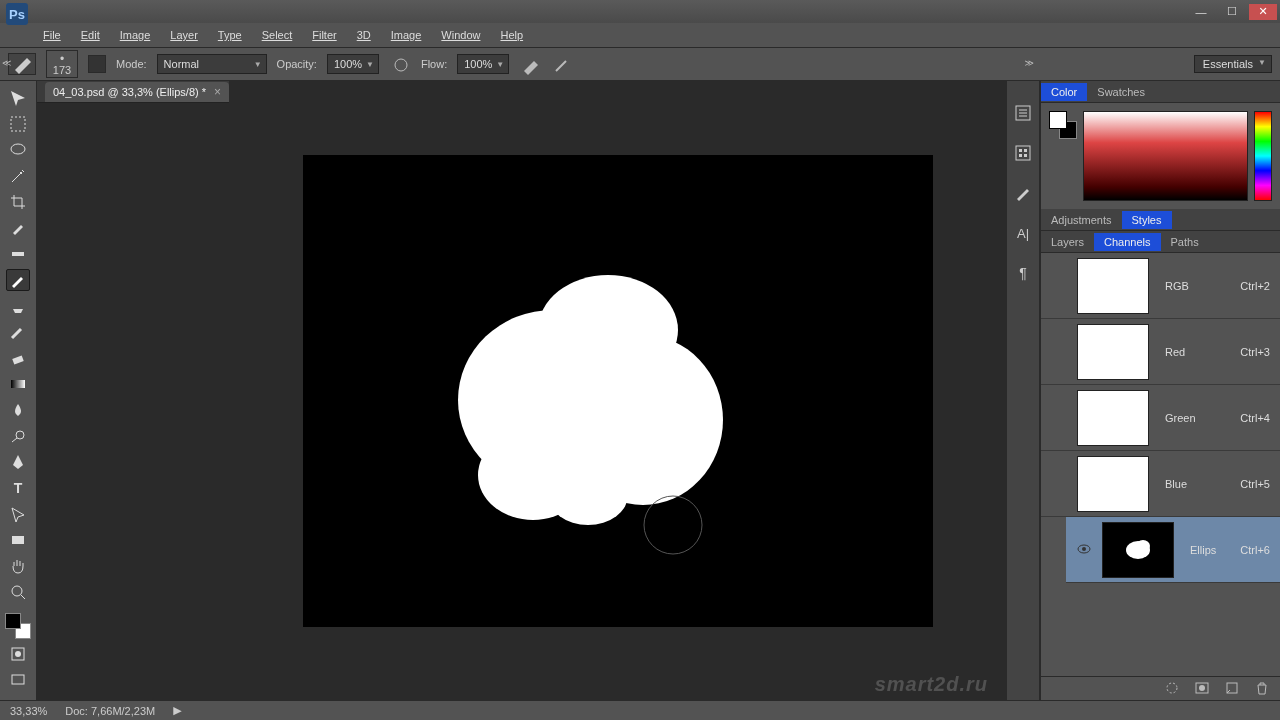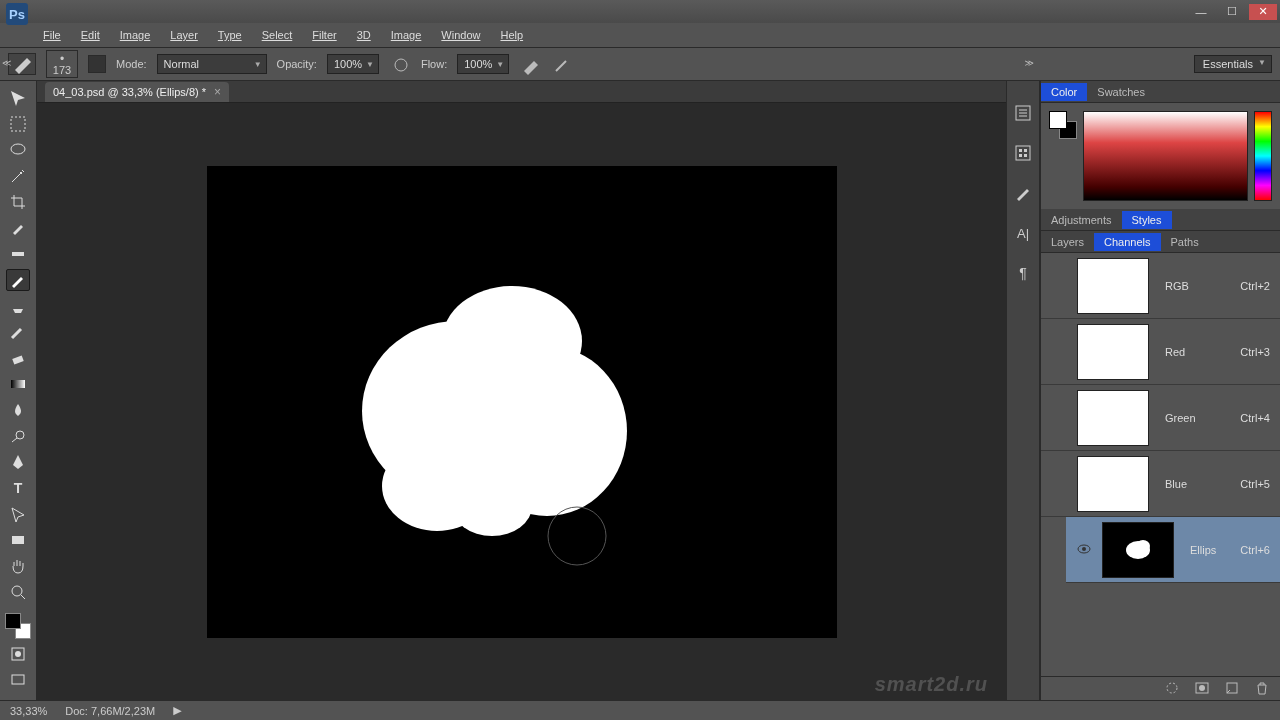--- a/index.html
+++ b/index.html
@@ -21,21 +21,21 @@
 .spacer { flex:1; }
 .workspace-dd { background:#3c3c3c; border:1px solid #222; color:#ddd; padding:2px 18px 2px 8px; position:relative; }
 .workspace-dd::after{content:"▼"; position:absolute; right:5px; font-size:8px; color:#aaa;}
 .body-row { display:flex; height: calc(720px - 23px - 24px - 34px - 20px); }
 .ltools { width: 37px; background:#535353; border-right:1px solid #2a2a2a; display:flex; flex-direction:column; align-items:center; padding-top:6px; gap:4px;}
 .ltools .t { width:24px; height:22px; display:flex; align-items:center; justify-content:center; border-radius:2px;}
 .ltools .t.sel { background:#3a3a3a; border:1px solid #1a1a1a;}
 .ltools .fgbg { position:relative; width:26px; height:26px; margin-top:6px;}
 .ltools .fgbg .fg { position:absolute; top:0; left:0; width:16px; height:16px; background:#000; border:1px solid #888;}
 .ltools .fgbg .bg { position:absolute; bottom:0; right:0; width:16px; height:16px; background:#fff; border:1px solid #888;}
-.doc-area { flex:1; display:flex; flex-direction:column; background:#2a2a2a;}
+.doc-area { flex:1; display:flex; flex-direction:row; background:#2a2a2a;}
 .tabs { height:22px; background:#3b3b3b; display:flex; align-items:flex-end; padding-left:8px; border-bottom:1px solid #222;}
 .tabs .tab { height:20px; background:#535353; color:#eee; display:flex; align-items:center; padding:0 8px; border-top-left-radius:4px; border-top-right-radius:4px; gap:8px;}
 .tabs .tab .x { color:#aaa; font-size:12px; }
 .canvas-wrap { flex:1; display:flex; align-items:center; justify-content:center; position:relative;}
 .canvas { width:630px; height:472px; background:#000; position:relative;}
 .canvas svg { position:absolute; inset:0; }
 .mid-icons { width:34px; background:#444; border-left:1px solid #2a2a2a; border-right:1px solid #2a2a2a; display:flex; flex-direction:column; align-items:center; gap:16px; padding-top:20px;}
 .mid-icons .mi { width:24px; height:24px; color:#ccc; display:flex; align-items:center; justify-content:center;}
 .rpanels { width:240px; background:#535353; display:flex; flex-direction:column; border-left:1px solid #2a2a2a;}
 .panel-head { height:22px; background:#424242; display:flex; align-items:center; border-bottom:1px solid #2a2a2a;}

